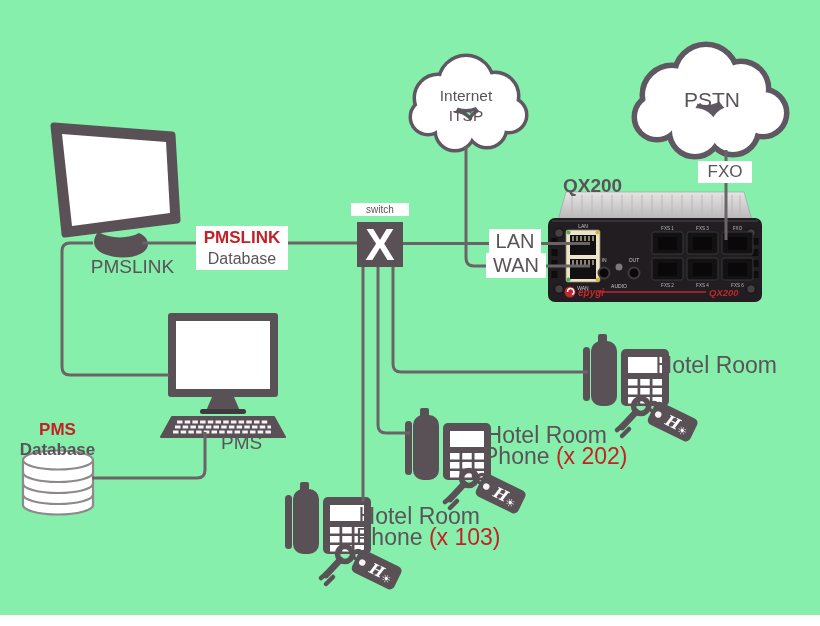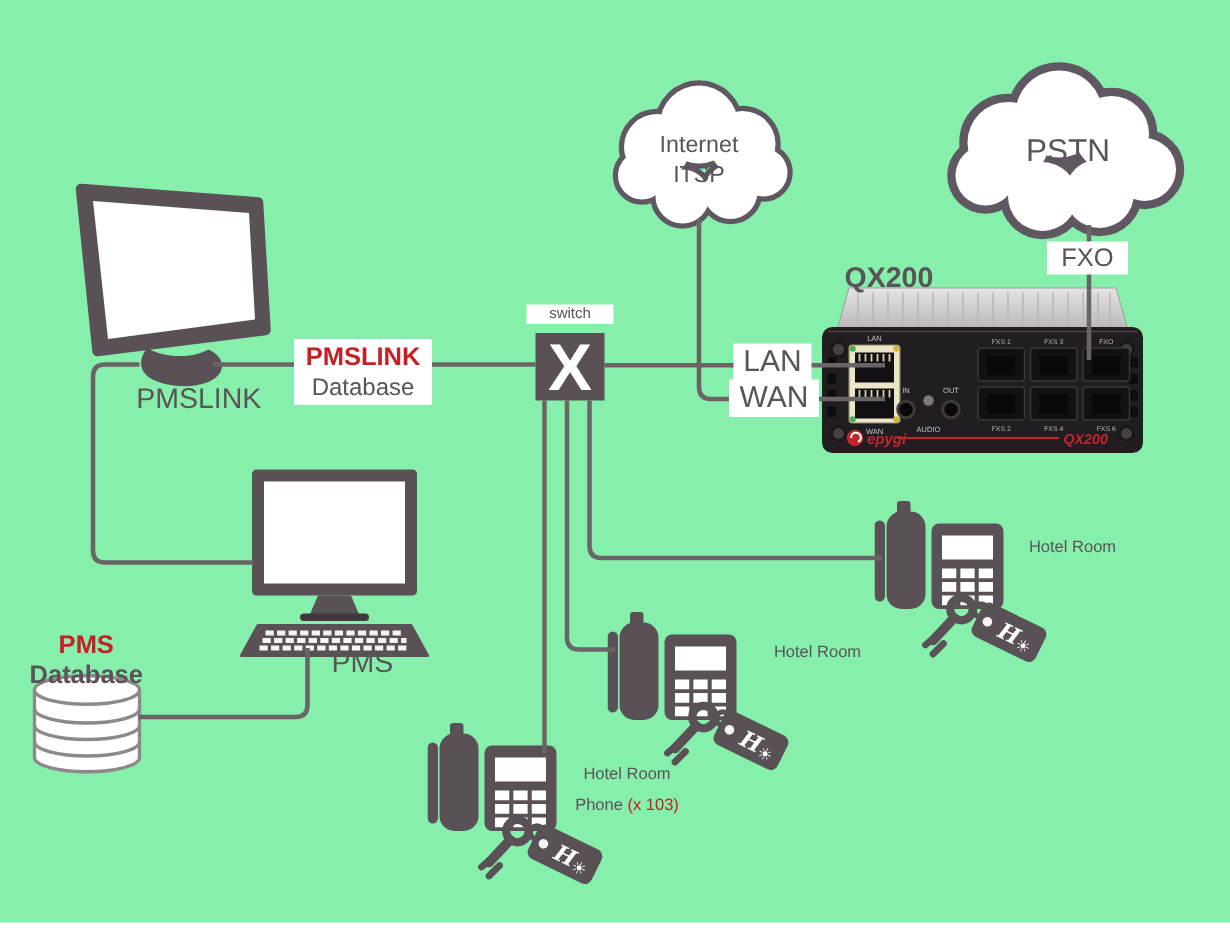--- a/index.html
+++ b/index.html
@@ -7,21 +7,21 @@
          font-family:"Liberation Sans",sans-serif;}
   svg{display:block;}
   #icons,#wires{position:absolute;left:0;top:0;z-index:2;pointer-events:none;}
   #wires{z-index:5;}
   .conn{fill:none;stroke:#6b6467;stroke-width:3;}
   .lbl{position:absolute;color:#5a5358;z-index:6;white-space:nowrap;}
   .wbox{background:#ffffff;text-align:center;z-index:10;padding:1px 4px;}
   .center{text-align:center;}
   .red{color:#c42127;}
   .b{font-weight:bold;}
-  .phone-lbl{width:124px;text-align:center;font-size:11px;line-height:21px;}
+  .phone-lbl{width:124px;text-align:right;font-size:23px;line-height:21px;}
   .bottom-strip{position:absolute;left:0;bottom:0;width:820px;height:11px;background:#ffffff;z-index:1;}
 </style>
 </head>
 <body>
 
 <div id="stage">
 
   <div class="bottom-strip"></div>
 
   <svg id="icons" width="820" height="626" viewBox="0 0 820 626">
@@ -254,20 +254,21 @@
   </div>
 
   <div class="lbl" style="left:221px;top:432px;font-size:19px;">PMS</div>
 
   <div class="lbl phone-lbl" style="left:653px;top:355px;">
     <div>Hotel Room</div>
   </div>
 
   <div class="lbl phone-lbl" style="left:483px;top:425px;">
     <div>Hotel Room</div>
+    <div><span>Phone </span><span class="red">(x 202)</span></div>
   </div>
 
   <div class="lbl phone-lbl" style="left:356px;top:506px;">
     <div>Hotel Room</div>
     <div><span>Phone </span><span class="red">(x 103)</span></div>
   </div>
 
 </div>
 
 </body></html>

